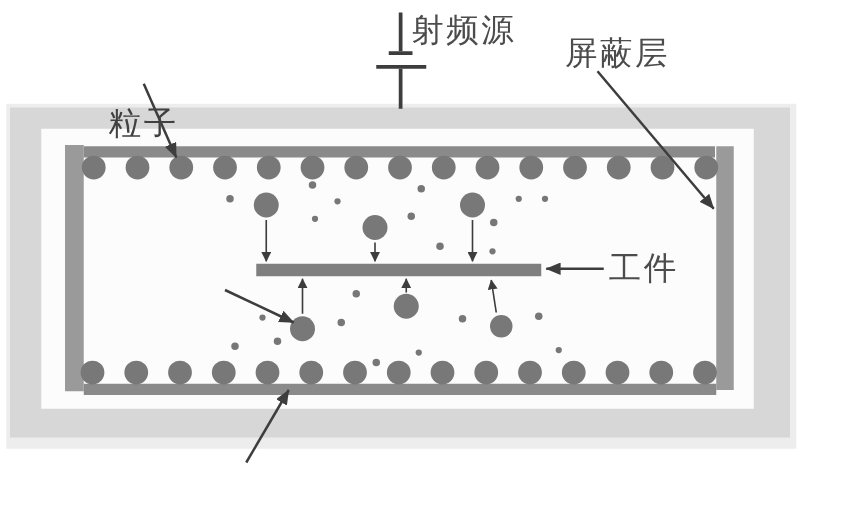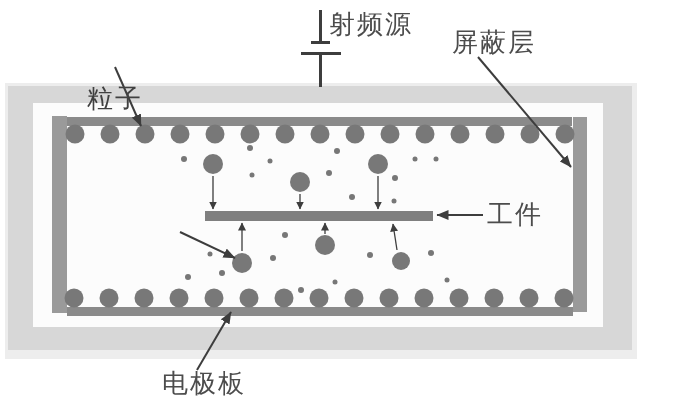--- a/index.html
+++ b/index.html
@@ -112,14 +112,13 @@
       <line x1="197" y1="370" x2="231" y2="312" stroke="#3d3d3d" stroke-width="2" marker-end="url(#ahBig)"></line>
       <line x1="320.5" y1="10" x2="320.5" y2="41" stroke="#3d3d3d" stroke-width="3"></line>
       <line x1="311" y1="42.5" x2="330" y2="42.5" stroke="#3d3d3d" stroke-width="3"></line>
       <line x1="301" y1="53.5" x2="341" y2="53.5" stroke="#3d3d3d" stroke-width="3"></line>
       <line x1="320.5" y1="55" x2="320.5" y2="87" stroke="#3d3d3d" stroke-width="3"></line>
     </svg>
   <div class="lbl" style="left: 329px; top: 11px; color: rgb(76, 76, 76);">射频源</div>
   <div class="lbl" style="left: 452px; top: 29px; color: rgb(76, 76, 76);">屏蔽层</div>
   <div class="lbl" style="left: 87px; top: 43px; color: #404040; margin-top: 42px;">粒子</div>
   <div class="lbl" style="left: 487px; top: 201px; color: rgb(76, 76, 76); text-align: center;">工件</div>
-  <div class="lbl" style="left: 162px; top: 370px; color: rgb(76, 76, 76);">电极板</div>
 </div>
 
 </body></html>

